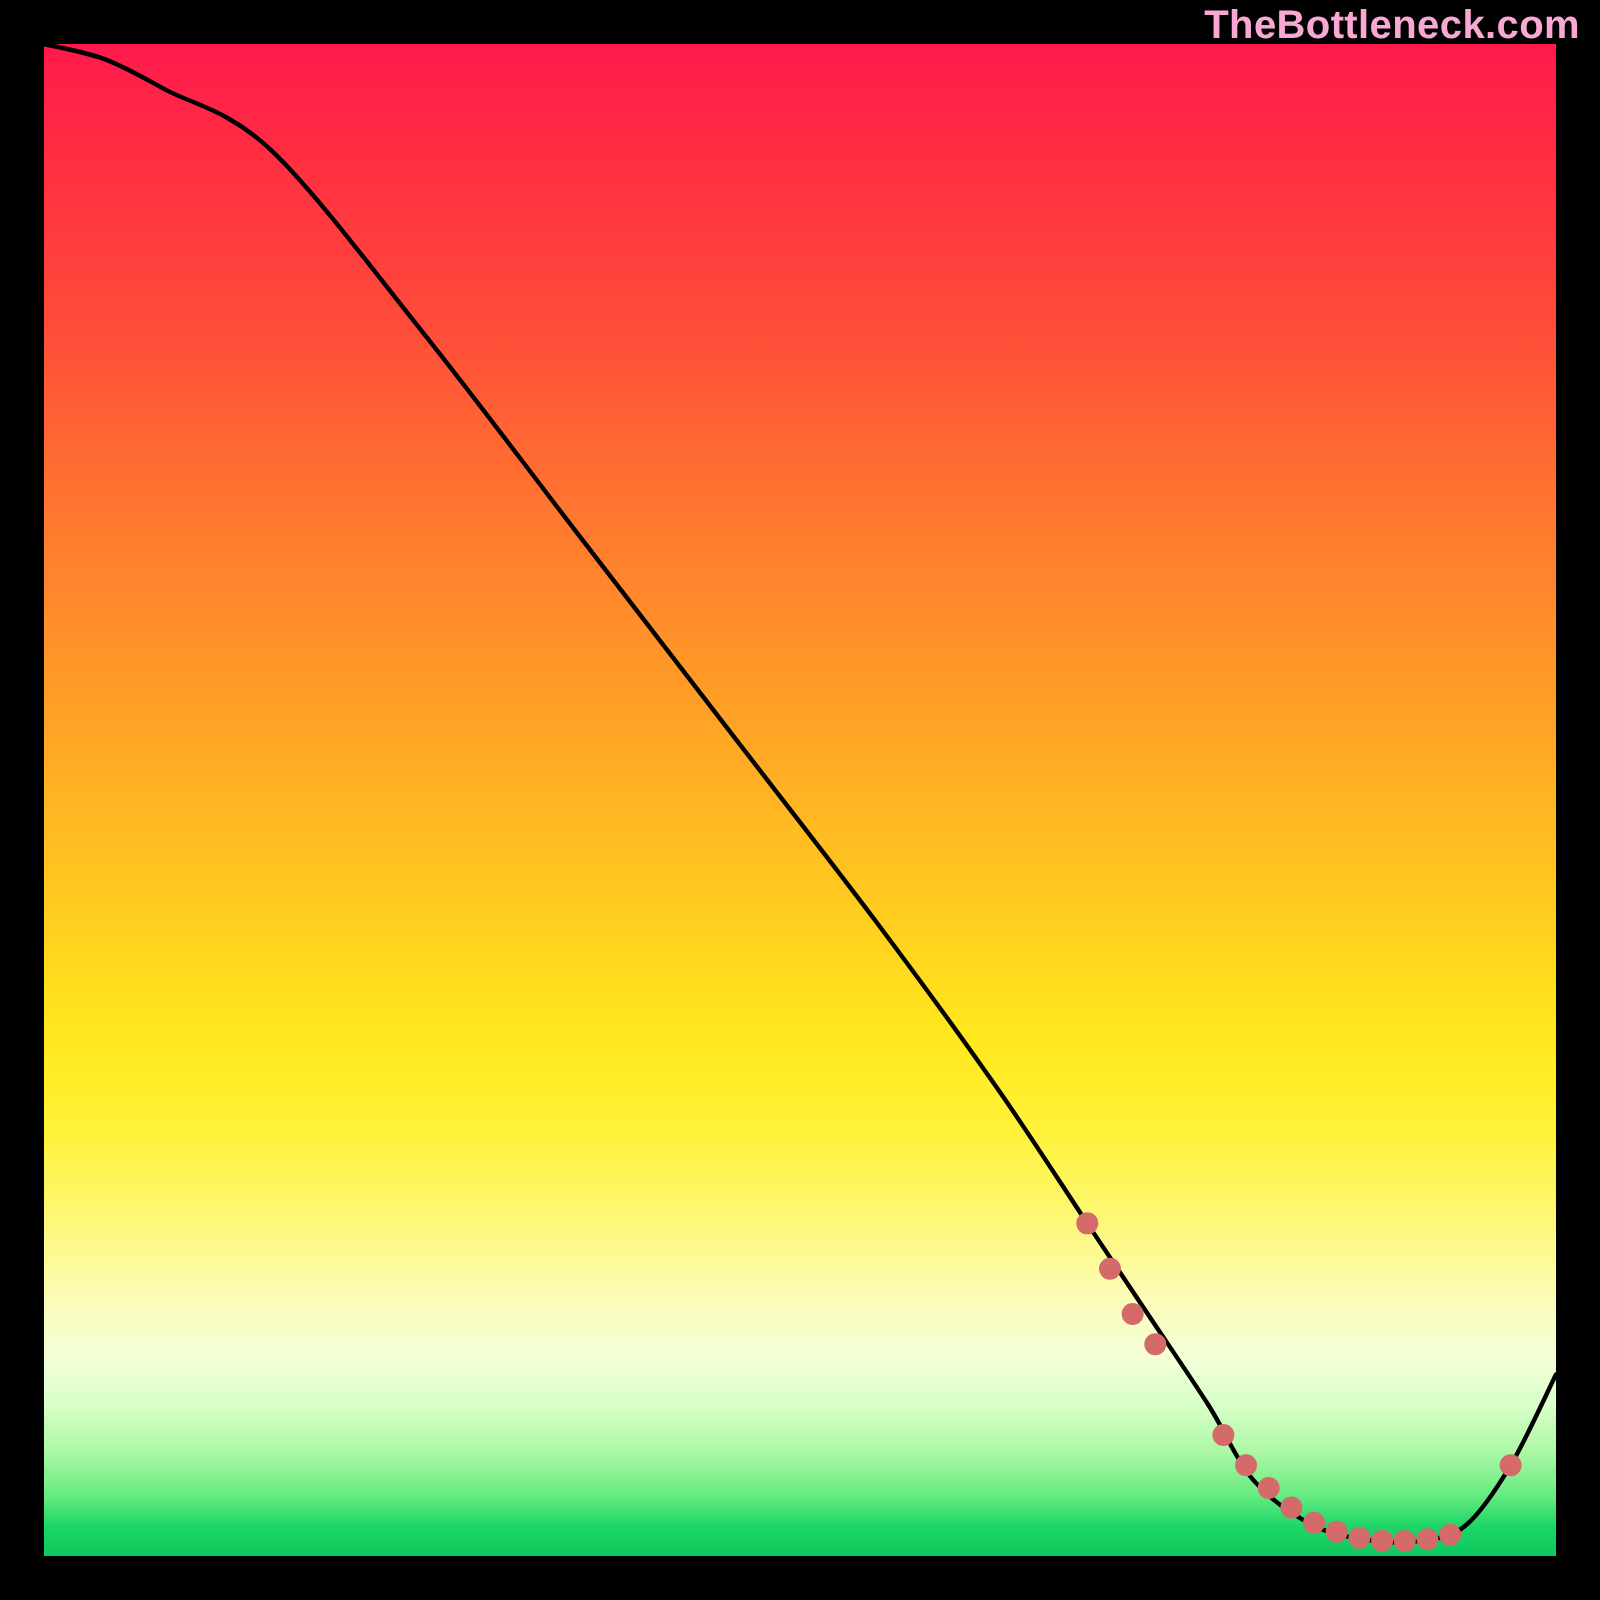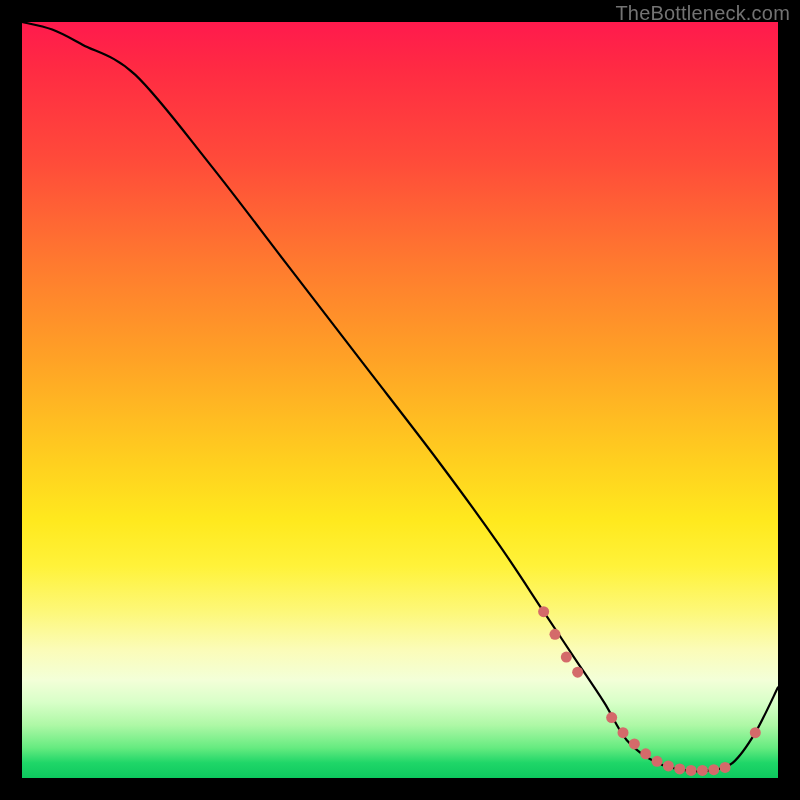--- a/index.html
+++ b/index.html
@@ -40,23 +40,23 @@
       #aef8a6 93%,
       #66eb80 96%,
       #1fd668 98%,
       #0dc85e 100%
     );
   }
   .watermark {
     position: absolute;
     top: 2px;
     right: 10px;
-    color: #737373;
+    color: #f9a8d4;
     font-size: 20px;
-    font-weight: 400;
+    font-weight: 700;
     letter-spacing: 0.2px;
     user-select: none;
   }
   svg.curve {
     position: absolute;
     inset: 0;
     width: 100%;
     height: 100%;
     overflow: visible;
   }

